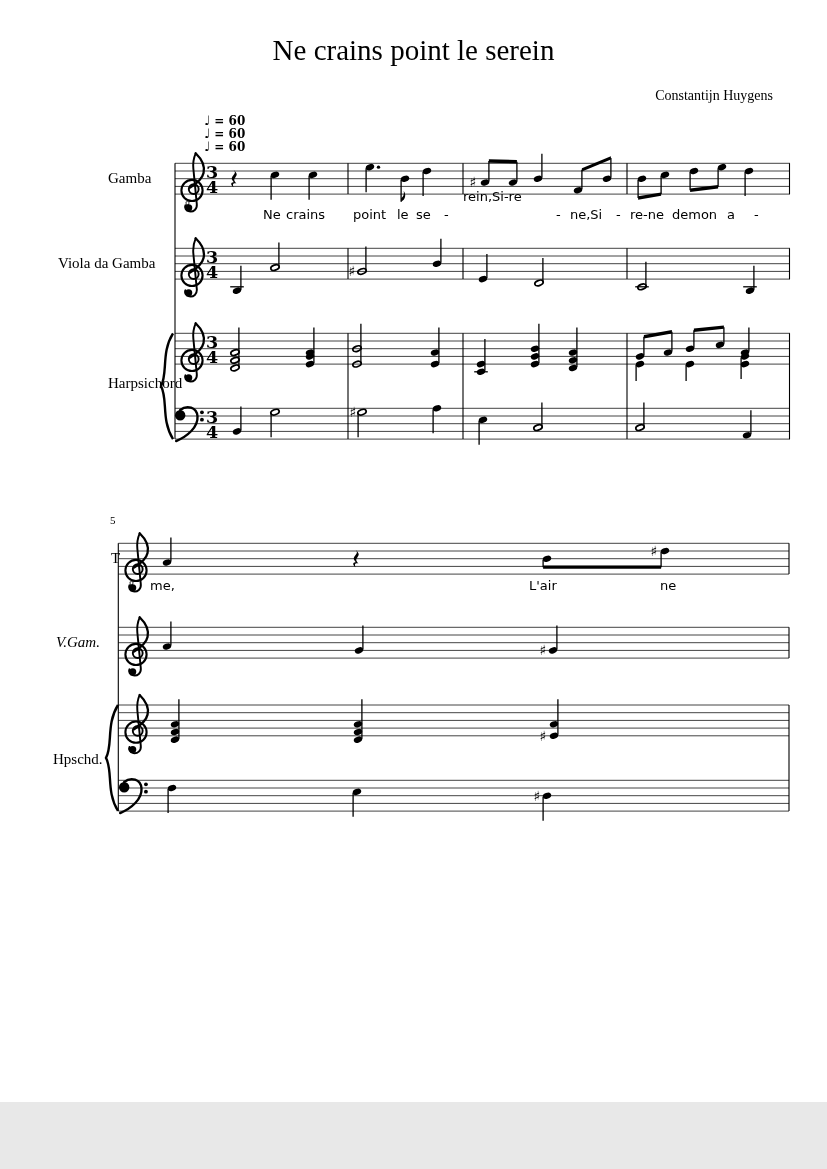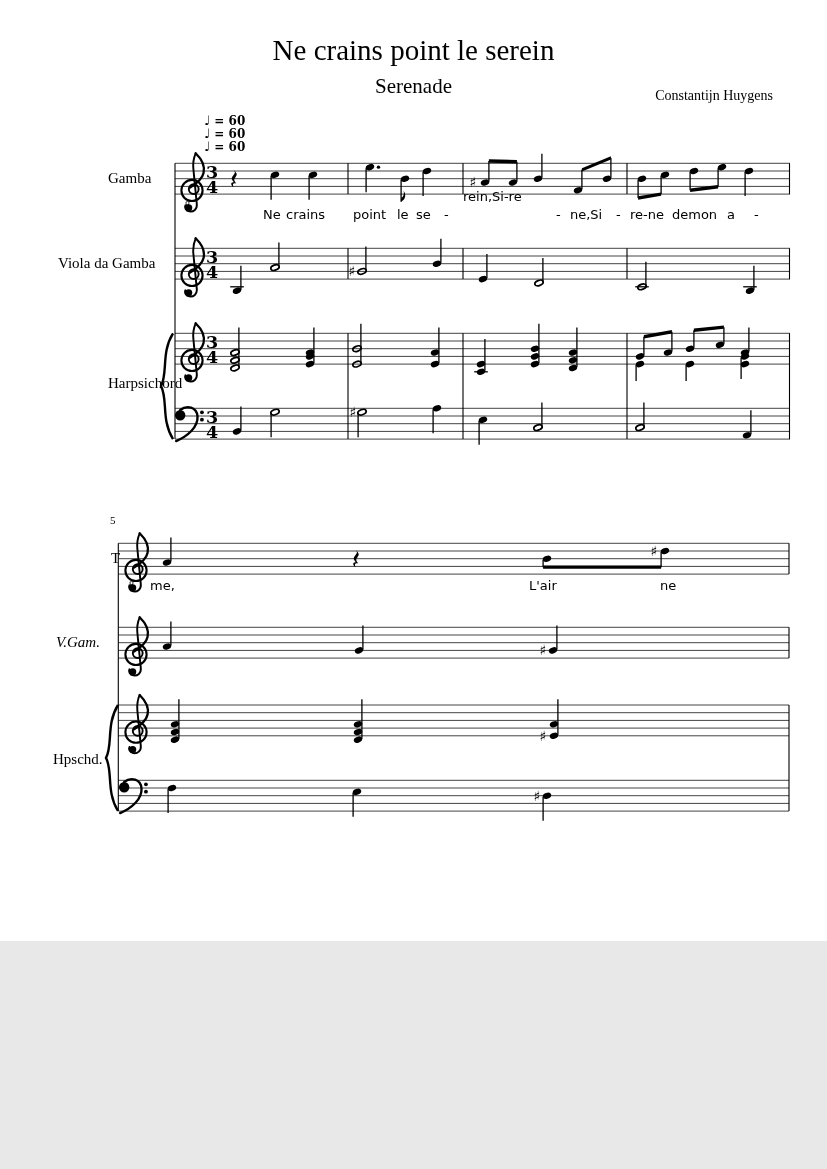--- a/index.html
+++ b/index.html
@@ -1,34 +1,33 @@
 <!DOCTYPE html>
 <html><head>
 <meta charset="utf-8">
 <style>
   html,body{margin:0;padding:0;background:#e8e8e8;}
-  .page{position:relative;width:827px;height:941px;background:#ffffff;margin:0 auto;
+  .page{position:relative;width:827px;height:1102px;background:#ffffff;margin:0 auto;
         font-family:"Liberation Serif", serif;color:#000;overflow:hidden;}
   .abs{position:absolute;white-space:pre;}
   #title{left:0;right:0;top:34px;text-align:center;font-size:29px;}
   #subtitle{left:0;right:0;top:74px;text-align:center;font-size:21px;}
   #composer{right:54px;top:88px;font-size:14px;}
   .tempo{left:204px;font-weight:bold;font-size:12px;font-family:"DejaVu Serif",serif;}
   .tempo .tnote{font-family:"DejaVu Sans",sans-serif;font-size:13px;}
   .ilabel{font-size:15px;font-family:"Liberation Serif",serif;}
   .lyric{font-size:13px;font-family:"DejaVu Sans",sans-serif;}
   .mnum{font-size:11px;font-family:"Liberation Serif",serif;}
   svg{position:absolute;left:0;top:0;}
 </style>
 </head>
 <body>
 
 <div class="page">
   <div id="title" class="abs">Ne crains point le serein</div>
-  <div id="subtitle" class="abs">Serenade</div>
   <div id="composer" class="abs">Constantijn Huygens</div>
   <div id="tempo-block">
       <div class="abs tempo" style="top: 113px;"><span class="tnote">♩</span><span> = 60</span></div>
       <div class="abs tempo" style="top: 126px;"><span class="tnote">♩</span><span> = 60</span></div>
       <div class="abs tempo" style="top: 139px;"><span class="tnote">♩</span><span> = 60</span></div>
     </div>
   <svg id="score" width="827" height="1169" viewBox="0 0 827 1169">
       <g>
         <g>
           <line x1="175" x2="790" y1="163.3" y2="163.3" stroke="#444444" stroke-width="1"></line>

